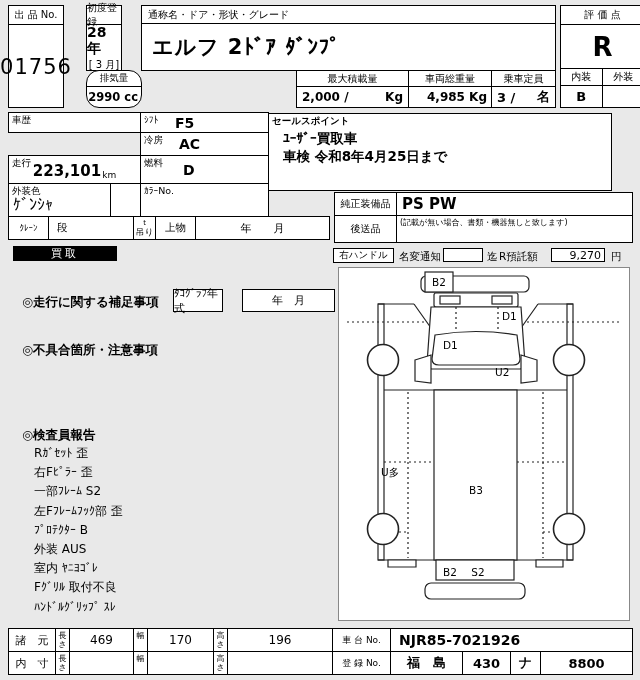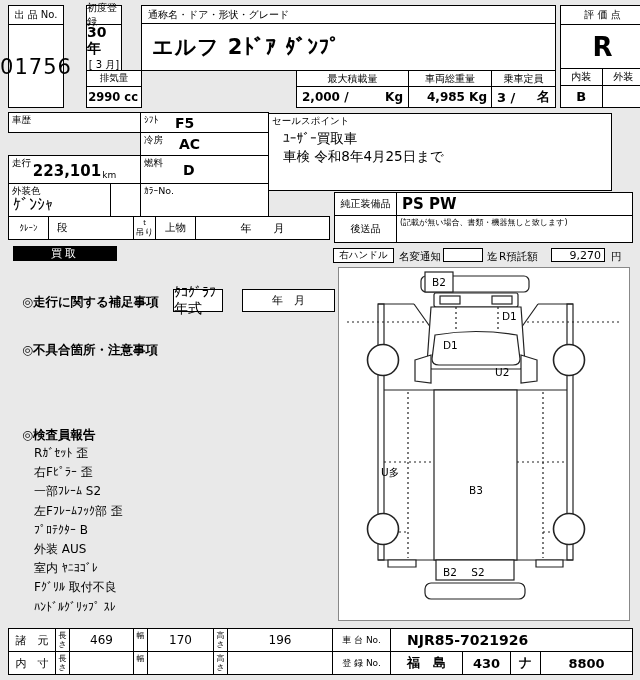--- a/index.html
+++ b/index.html
@@ -22,26 +22,26 @@
 <div id="sheet">
 
   <div class="c" style="left:8px;top:5px;width:56px;height:103px;">
     <div class="hdr" style="height:19px;">出 品 No.</div>
     <div style="height:83px;display:flex;align-items:center;justify-content:center;font-size:21px;letter-spacing:1px;">01756</div>
   </div>
 
   <div class="c" style="left:86px;top:5px;width:36px;height:66px;">
     <div class="hdr" style="height:19px;">初度登録</div>
     <div style="display:flex;flex-direction:column;align-items:center;justify-content:center;height:45px;">
-      <span style="font-size:14px;font-weight:600;">30 年</span>
+      <span style="font-size:14px;font-weight:600;">28 年</span>
       <span style="font-size:10px;">[ 3 月]</span>
     </div>
   </div>
 
-  <div class="c" style="left:86px;top:70px;width:56px;height:38px;">
+  <div class="c" style="left:86px;top:70px;width:56px;height:38px;border-radius:13px;">
     <div class="hdr" style="height:16px;font-size:9.5px;">排気量</div>
     <div style="height:20px;display:flex;align-items:center;justify-content:flex-end;padding-right:3px;font-size:11.5px;font-weight:600;">2990 cc</div>
   </div>
 
   <div class="c" style="left:141px;top:5px;width:415px;height:19px;display:flex;align-items:center;padding-left:6px;font-size:10px;">通称名・ドア・形状・グレード</div>
   <div class="c" style="left:141px;top:23px;width:415px;height:48px;display:flex;align-items:center;padding-left:10px;font-size:21px;font-weight:700;letter-spacing:1px;">エルフ 2ﾄﾞｱ ﾀﾞﾝﾌﾟ</div>
 
 
   <div class="c" style="left:296px;top:70px;width:113px;height:38px;">
     <div class="hdr" style="height:16px;">最大積載量</div>
@@ -119,42 +119,42 @@
     <div style="display:flex;flex-direction:column;align-items:center;justify-content:center;height:100%;">
       <span style="font-size:7px;line-height:7px;">t</span>
       <span style="font-size:9px;line-height:10px;">吊り</span>
     </div>
   </div>
   <div class="c" style="left:155px;top:216px;width:41px;height:24px;display:flex;align-items:center;justify-content:center;font-size:10.5px;">上物</div>
   <div class="c" style="left:195px;top:216px;width:135px;height:24px;display:flex;align-items:center;justify-content:center;font-size:11px;">年　　月</div>
 
   <div class="badge" style="position:absolute;left:13px;top:246px;width:104px;height:15px;">買取</div>
 
-  <div class="c" style="left:268px;top:113px;width:344px;height:78px;">
+  <div class="c" style="left:268px;top:113px;width:344px;height:78px;font-weight:bold;">
     <span class="cl" style="font-size:9.5px;">セールスポイント</span>
     <div style="position:absolute;left:14px;top:16px;font-size:13.5px;">ﾕｰｻﾞｰ買取車</div>
     <div style="position:absolute;left:14px;top:34px;font-size:13.5px;">車検 令和8年4月25日まで</div>
   </div>
 
   <div class="c" style="left:334px;top:192px;width:63px;height:24px;display:flex;align-items:center;justify-content:center;font-size:10px;">純正装備品</div>
   <div class="c" style="left:334px;top:215px;width:63px;height:28px;display:flex;align-items:center;justify-content:center;font-size:10px;">後送品</div>
 
   <div class="c" style="left:396px;top:192px;width:237px;height:24px;display:flex;align-items:center;padding-left:5px;font-size:15px;font-weight:700;">PS PW</div>
   <div class="c" style="left:396px;top:215px;width:237px;height:28px;padding:2px 3px;font-size:8px;line-height:10px;">(記載が無い場合、書類・機器無しと致します)</div>
 
   <div class="c" style="left:333px;top:248px;width:61px;height:15px;display:flex;align-items:center;justify-content:center;font-size:9.5px;">右ハンドル</div>
   <div class="t" style="left:399px;top:250px;font-size:10.5px;">名変通知</div>
   <div class="c" style="left:443px;top:248px;width:40px;height:14px;"></div>
   <div class="t" style="left:487px;top:250px;font-size:10.5px;">迄</div>
   <div class="t" style="left:499px;top:250px;font-size:10.5px;">R預託額</div>
   <div class="c" style="left:551px;top:248px;width:54px;height:14px;display:flex;align-items:center;justify-content:flex-end;padding-right:3px;font-size:11px;">9,270</div>
   <div class="t" style="left:611px;top:250px;font-size:10.5px;">円</div>
 
   <div class="t heading" style="left:22px;top:294px;">◎走行に関する補足事項</div>
-  <div class="c" style="left:173px;top:289px;width:50px;height:23px;display:flex;align-items:center;justify-content:center;font-size:14px;">ﾀｺｸﾞﾗﾌ年式</div>
+  <div class="c" style="left:173px;top:289px;width:50px;height:23px;display:flex;align-items:center;justify-content:center;font-size:11px;">ﾀｺｸﾞﾗﾌ年式</div>
   <div class="c" style="left:242px;top:289px;width:93px;height:23px;display:flex;align-items:center;justify-content:center;font-size:11px;">年　月</div>
 
   <div class="t heading" style="left:22px;top:342px;">◎不具合箇所・注意事項</div>
 
   <div class="t heading" style="left:22px;top:427px;">◎検査員報告</div>
   <div class="t list" style="left:34px;top:444px;">
     <div>Rｶﾞｾｯﾄ 歪</div>
     <div>右Fﾋﾟﾗｰ 歪</div>
     <div>一部ﾌﾚｰﾑ S2</div>
     <div>左Fﾌﾚｰﾑﾌｯｸ部 歪</div>
@@ -221,21 +221,21 @@
   </div>
 
   <div class="c" style="left:8px;top:628px;width:48px;height:24px;display:flex;align-items:center;justify-content:center;font-size:11px;">諸　元</div>
   <div class="c vtag" style="left:55px;top:628px;width:15px;height:24px;">長さ</div>
   <div class="c" style="left:69px;top:628px;width:65px;height:24px;display:flex;align-items:center;justify-content:center;font-size:12px;">469</div>
   <div class="c vtag" style="left:133px;top:628px;width:15px;height:24px;">幅</div>
   <div class="c" style="left:147px;top:628px;width:67px;height:24px;display:flex;align-items:center;justify-content:center;font-size:12px;">170</div>
   <div class="c vtag" style="left:213px;top:628px;width:15px;height:24px;">高さ</div>
   <div class="c" style="left:227px;top:628px;width:106px;height:24px;display:flex;align-items:center;justify-content:center;font-size:12px;">196</div>
   <div class="c" style="left:332px;top:628px;width:59px;height:24px;display:flex;align-items:center;justify-content:center;font-size:9px;">車 台 No.</div>
-  <div class="c" style="left:390px;top:628px;width:243px;height:24px;display:flex;align-items:center;padding-left:16px;font-size:14px;font-weight:600;">NJR85-7021926</div>
+  <div class="c" style="left:390px;top:628px;width:243px;height:24px;display:flex;align-items:center;padding-left:8px;font-size:14px;font-weight:600;">NJR85-7021926</div>
 
   <div class="c" style="left:8px;top:651px;width:48px;height:24px;display:flex;align-items:center;justify-content:center;font-size:11px;">内　寸</div>
   <div class="c vtag" style="left:55px;top:651px;width:15px;height:24px;">長さ</div>
   <div class="c" style="left:69px;top:651px;width:65px;height:24px;"></div>
   <div class="c vtag" style="left:133px;top:651px;width:15px;height:24px;">幅</div>
   <div class="c" style="left:147px;top:651px;width:67px;height:24px;"></div>
   <div class="c vtag" style="left:213px;top:651px;width:15px;height:24px;">高さ</div>
   <div class="c" style="left:227px;top:651px;width:106px;height:24px;"></div>
   <div class="c" style="left:332px;top:651px;width:59px;height:24px;display:flex;align-items:center;justify-content:center;font-size:9px;">登 録 No.</div>
   <div class="c" style="left:390px;top:651px;width:73px;height:24px;display:flex;align-items:center;justify-content:center;font-size:13px;font-weight:600;">福　島</div>

